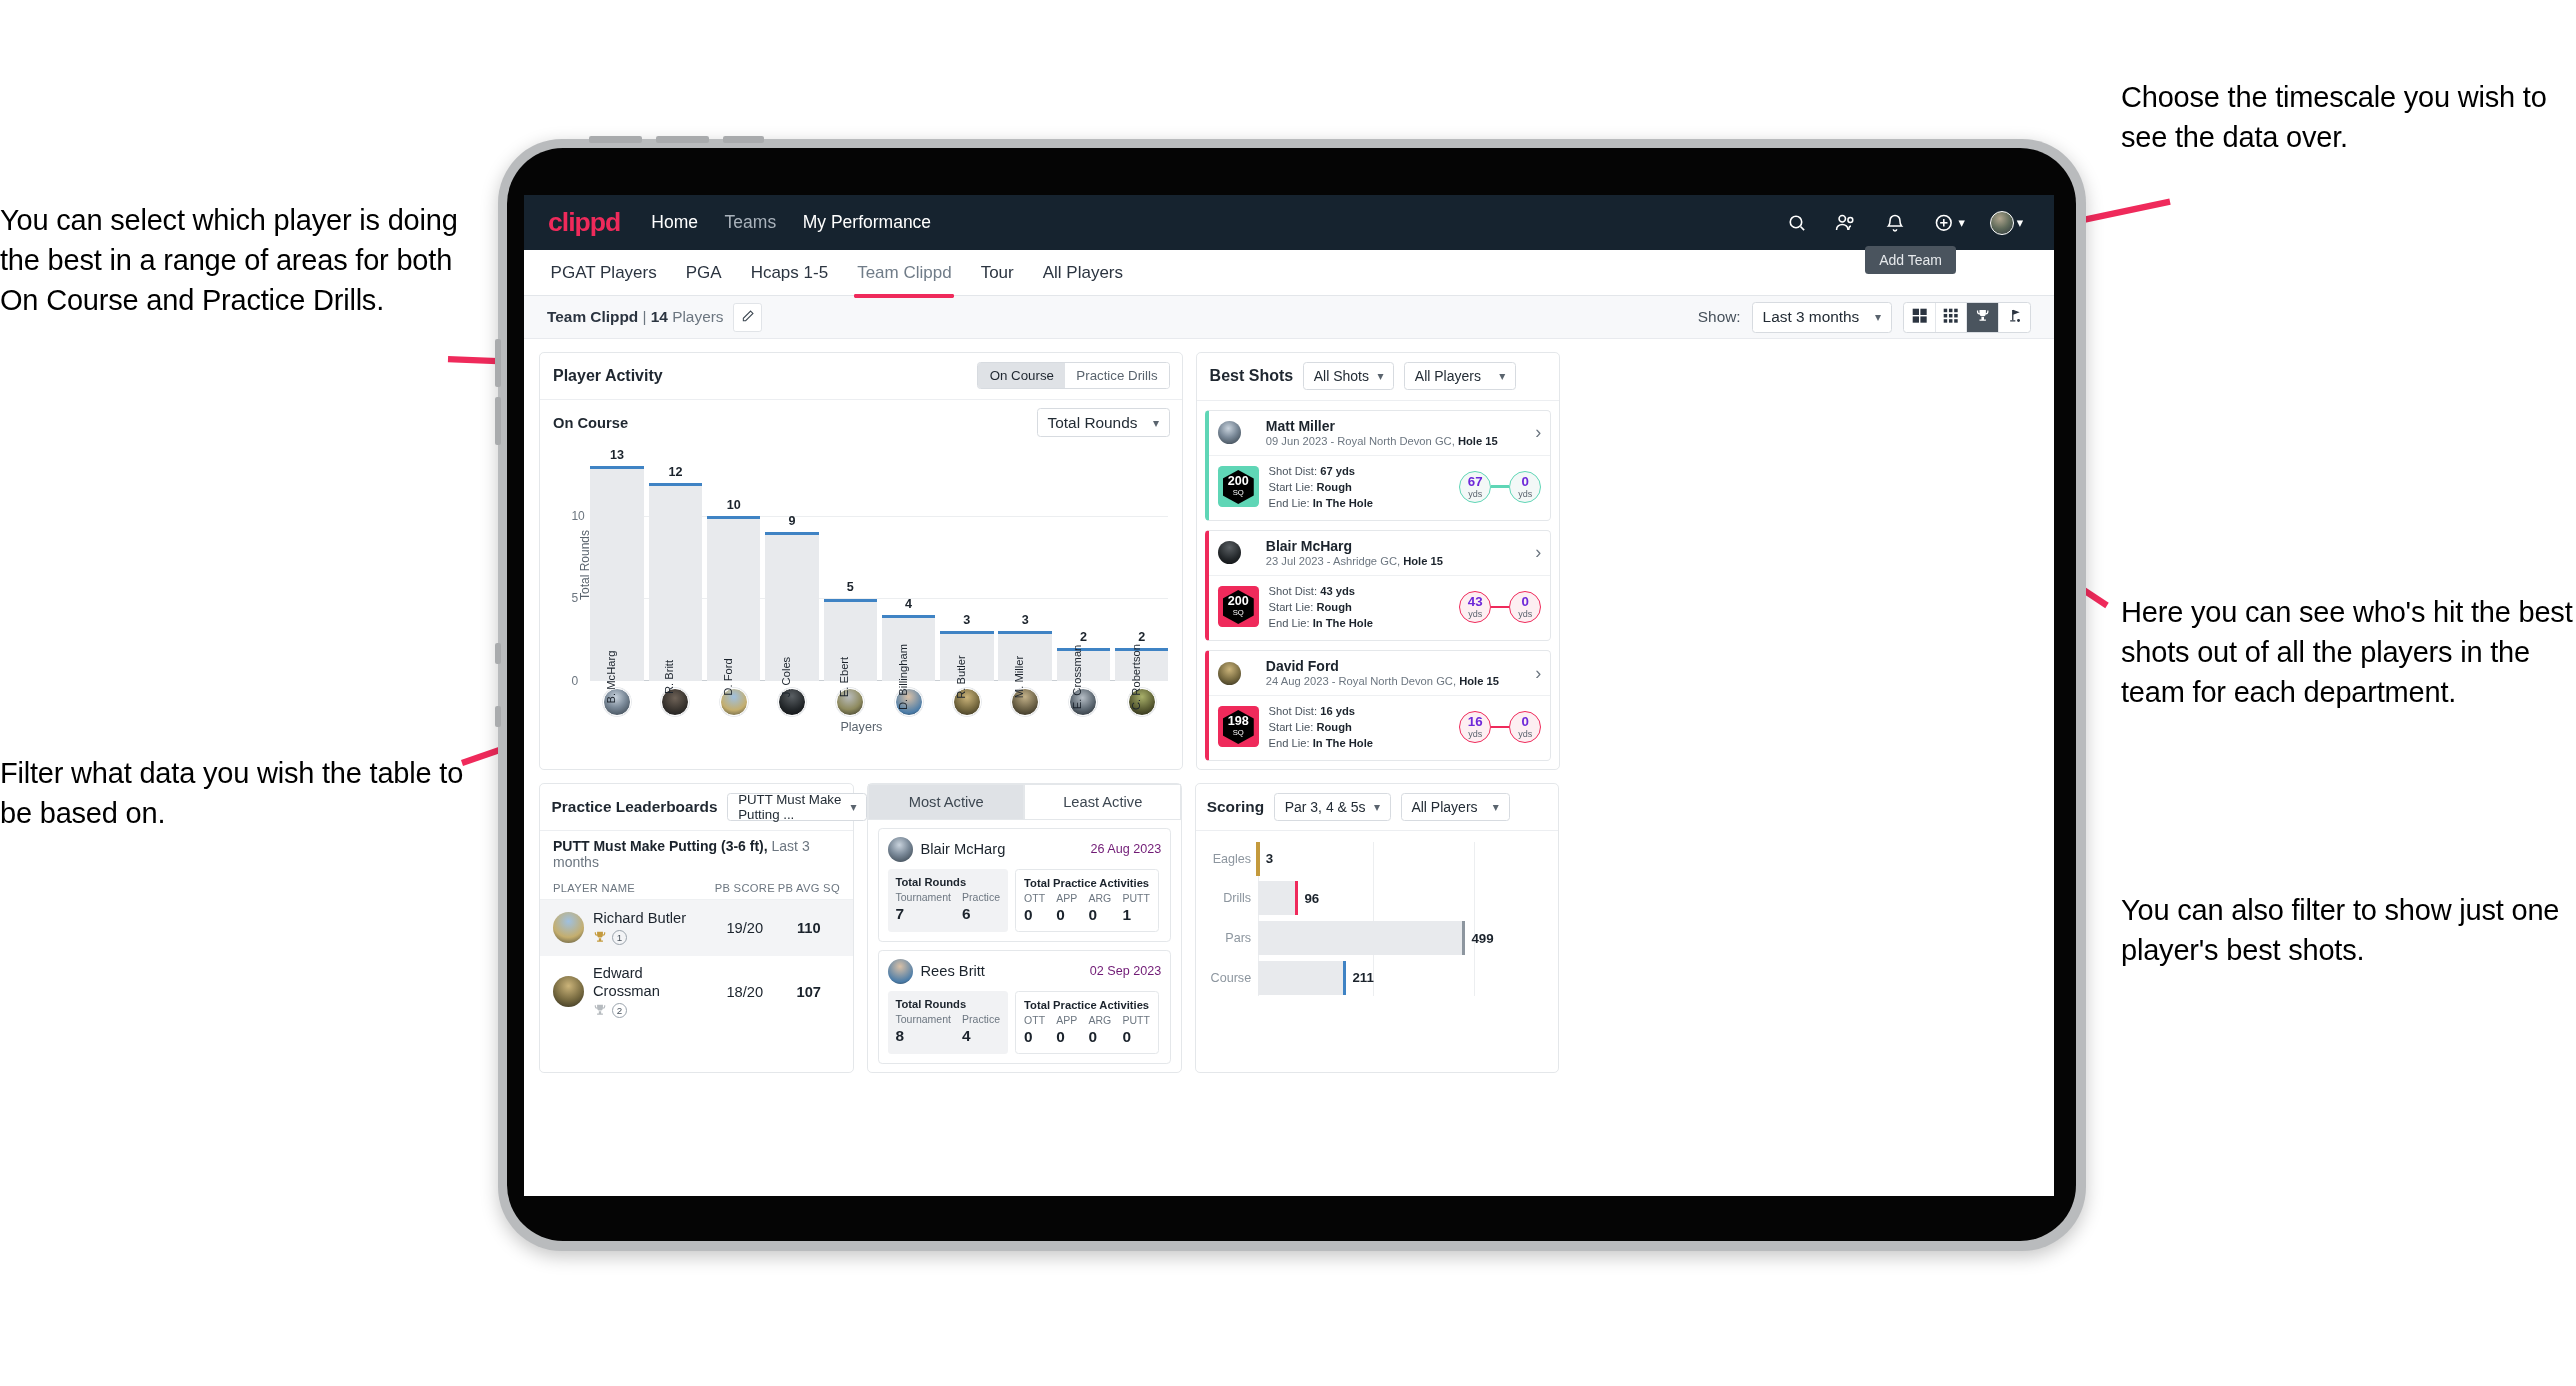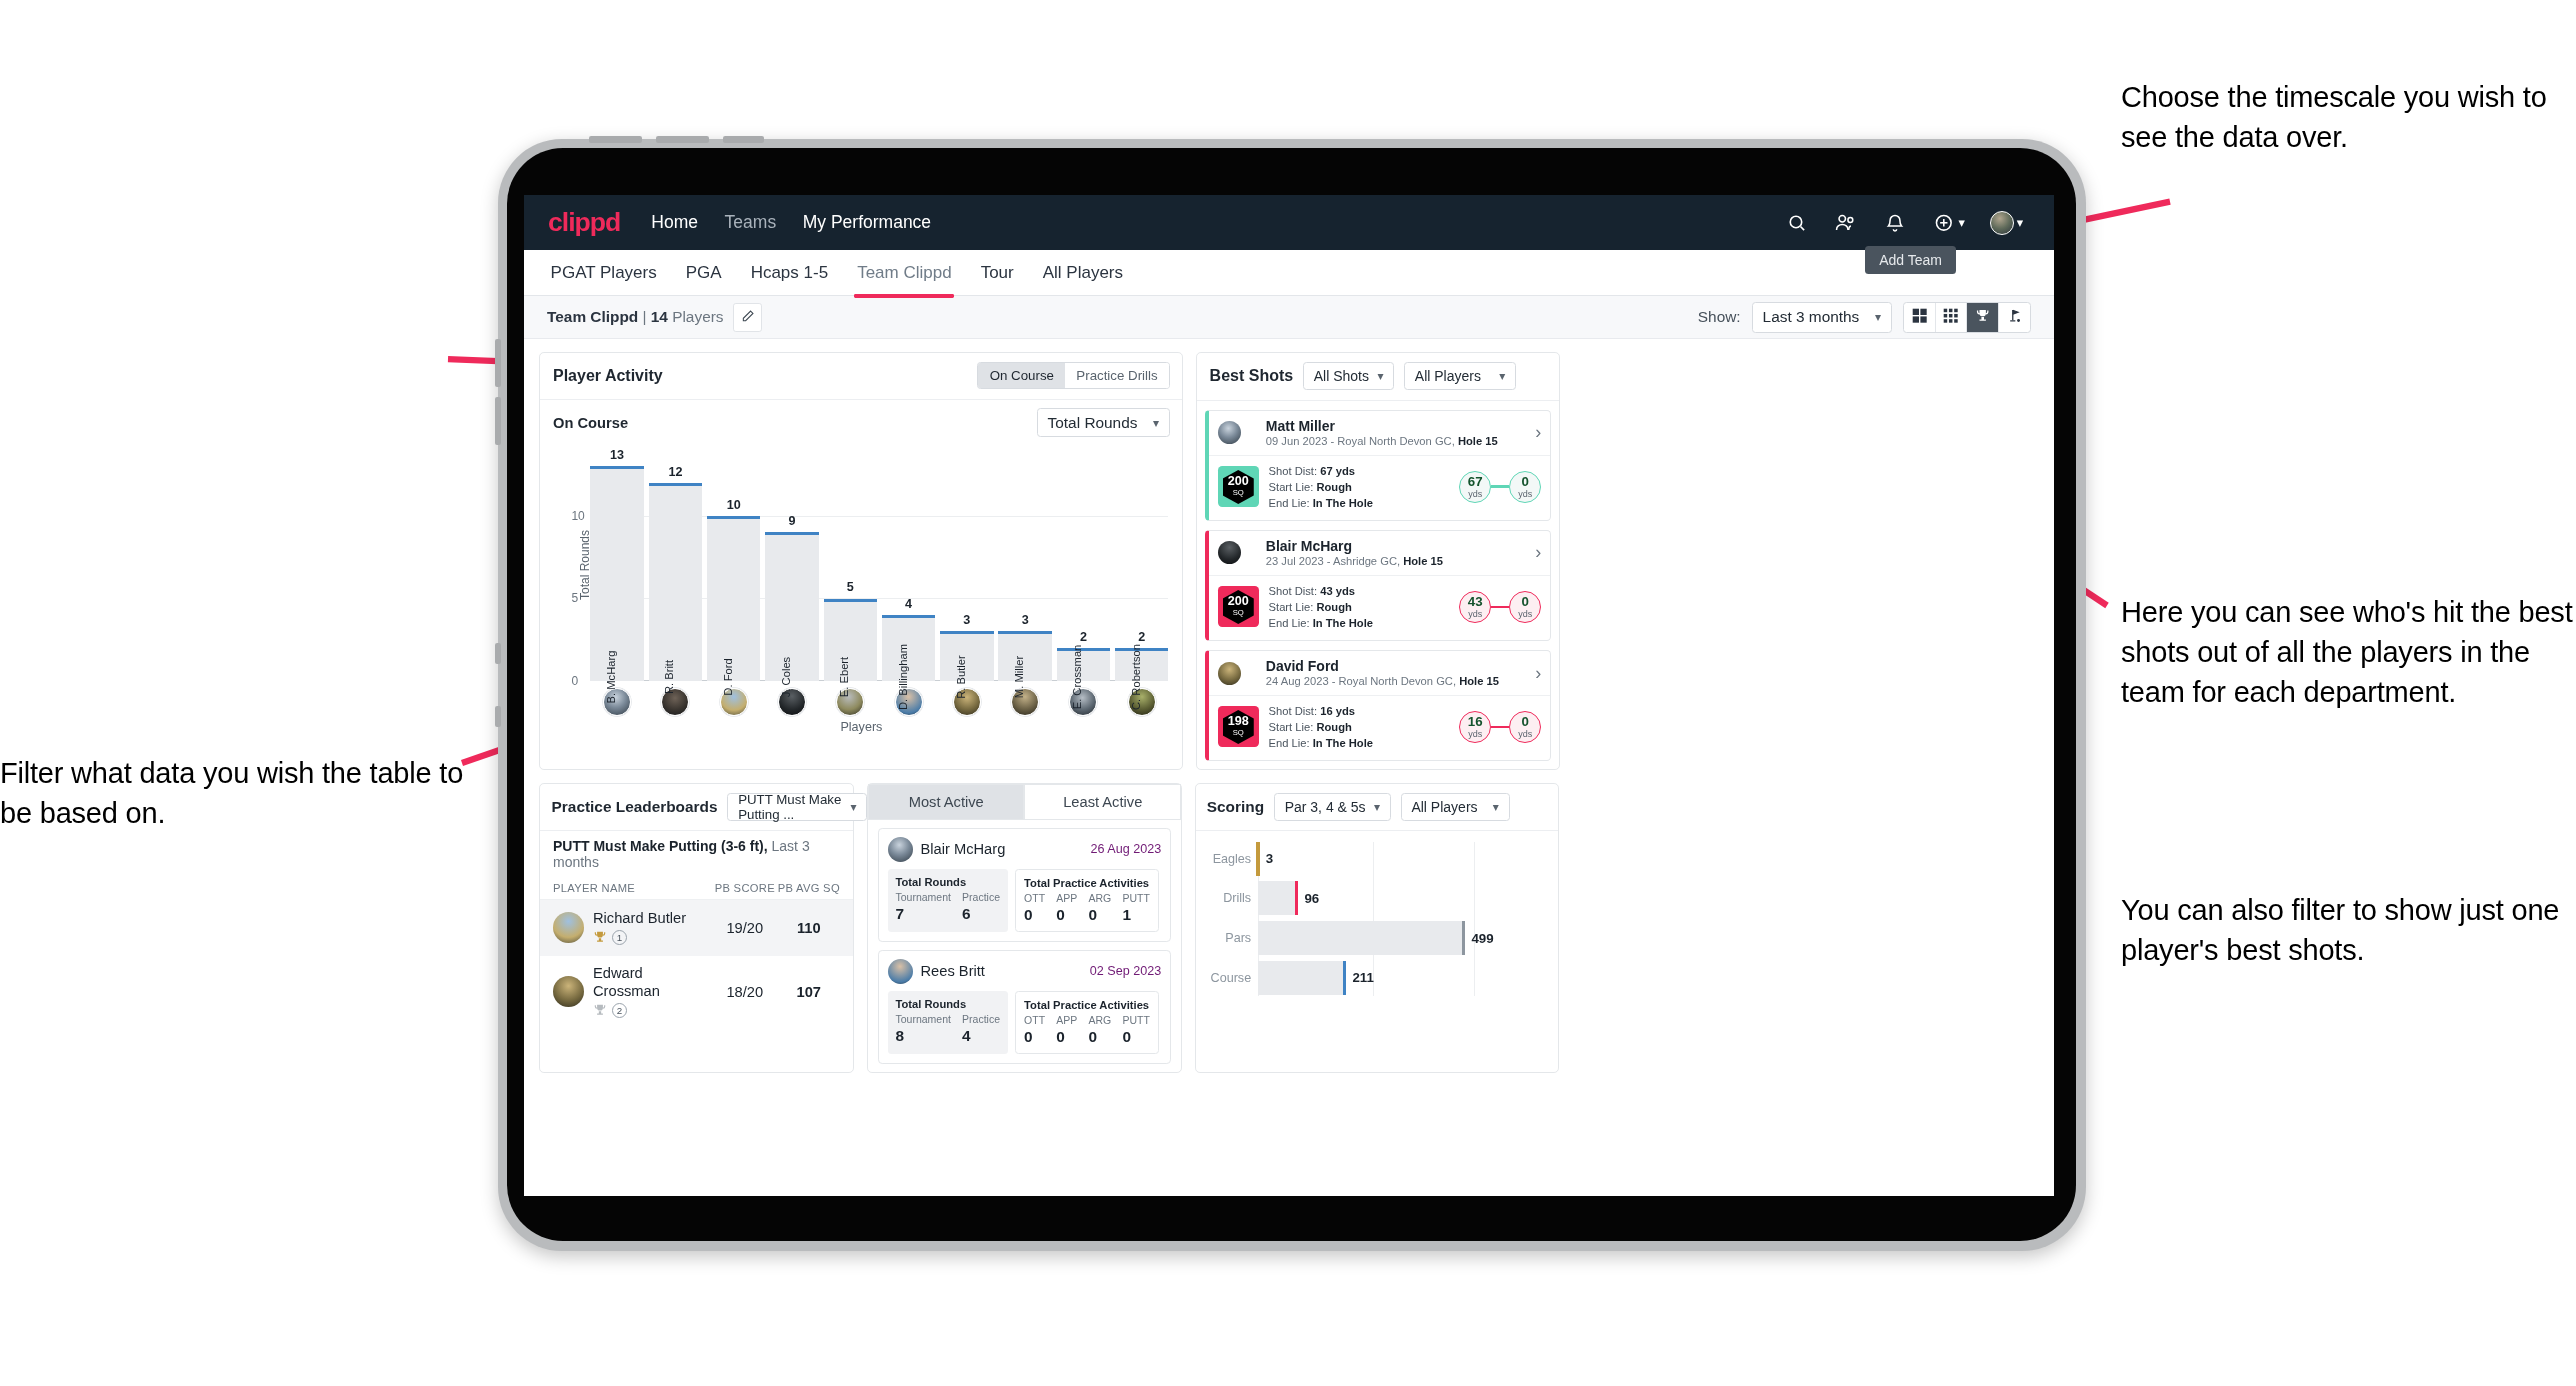--- a/index.html
+++ b/index.html
@@ -190,21 +190,21 @@
   }
   .hex .n { font-size:12.6px; font-weight:700; line-height:1; }
   .hex .u { font-size:7.7px; line-height:1.4; }
   .shot-lines { font-size:11.2px; color:#4a545e; line-height:1.45; }
   .shot-lines b { color:#1b232c; }
   .dumbbell { margin-left:auto; display:flex; align-items:center; flex:none; }
   .dbell {
     width:32px;height:32px;border-radius:50%; border:1.4px solid #3fc4a8; background:#f5f7f8;
     display:flex;flex-direction:column;align-items:center;justify-content:center;
   }
-  .dbell .n { font-size:13.3px; font-weight:700; color:#14532d; line-height:1; }
+  .dbell .n { font-size:13.3px; font-weight:700; color:#6d28d9; line-height:1; }
   .dbell .u { font-size:9px; color:#5a646e; }
   .dline { width:18px; height:2.8px; background:#3fc4a8; }
 
   
   #pl { width: 315px; }
   #ma { width: 315px; }
   #sc { width: 364px; }
 
   .pl-sub { padding:7.7px 12.6px 5.6px; font-size:14px; color:#6c7680; }
   .pl-sub b { color:#1b232c; font-weight:700; }
@@ -251,20 +251,21 @@
   .hlbl { width:50px; text-align:right; padding-right:7px; font-size:12.6px; color:#8d969f; flex:none; }
   .hbar { height:100%; background:#e8eaed; position:relative; }
   .hbar .hcap { position:absolute; right:0; top:0; bottom:0; width:3.5px; }
   .hval { margin-left:6.3px; font-size:13.3px; font-weight:700; color:#1b232c; }
 </style>
 </head>
 <body>
 
 <div class="page">
 
+  <div class="anno" id="anno-left-top">You can select which player is doing the best in a range of areas for both On Course and Practice Drills.</div>
   <div class="anno" id="anno-left-bot">Filter what data you wish the table to be based on.</div>
   <div class="anno" id="anno-right-top">Choose the timescale you wish to see the data over.</div>
   <div class="anno" id="anno-right-mid">Here you can see who's hit the best shots out of all the players in the team for each department.</div>
   <div class="anno" id="anno-right-bot">You can also filter to show just one player's best shots.</div>
 
   <svg class="arrow" style="left:0;top:0;width:2576px;height:1386px" viewBox="0 0 3680 1980" width="2576" height="1386">
     <defs>
       <marker id="ah" markerWidth="7" markerHeight="7" refX="5.5" refY="3.5" orient="auto">
         <polygon points="0 0, 7 3.5, 0 7" fill="#ef2a5b"></polygon>
       </marker>

